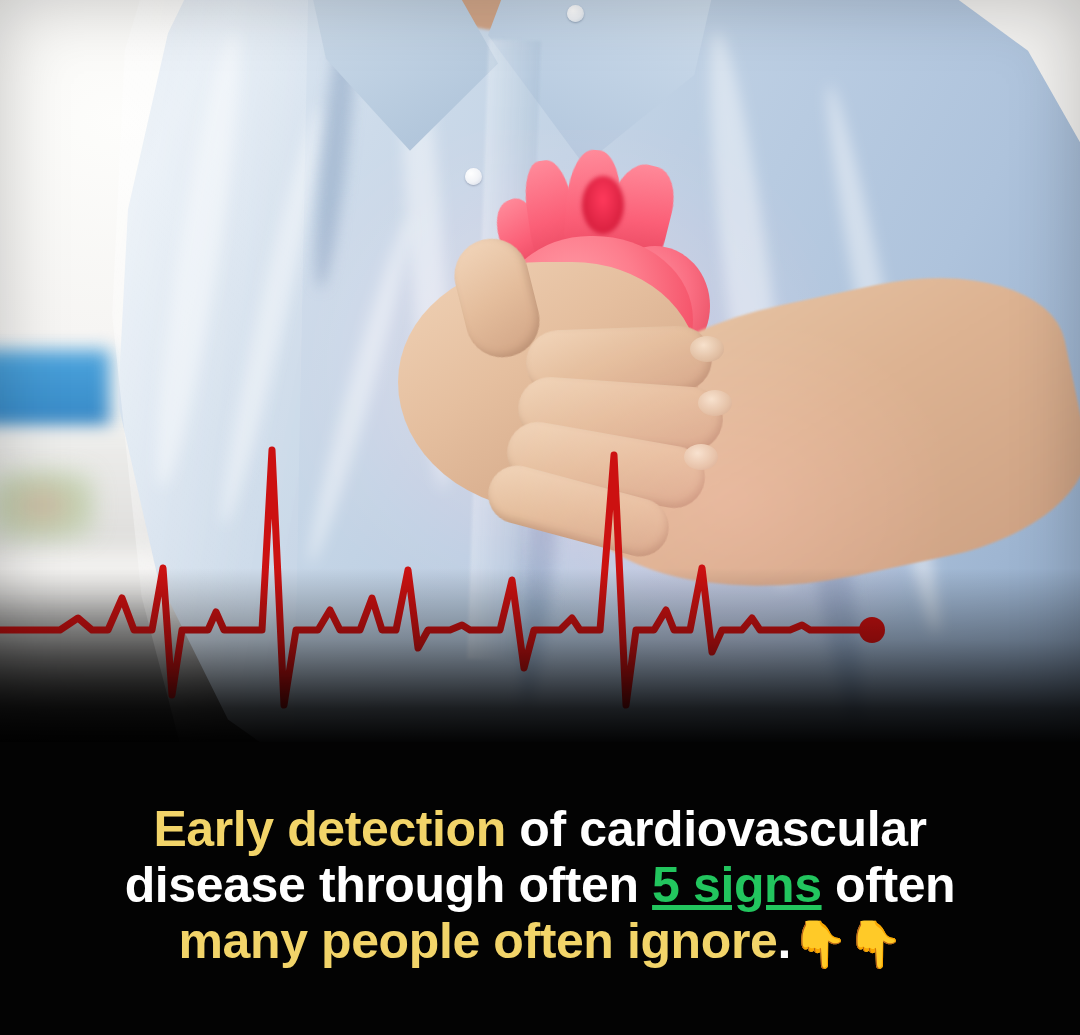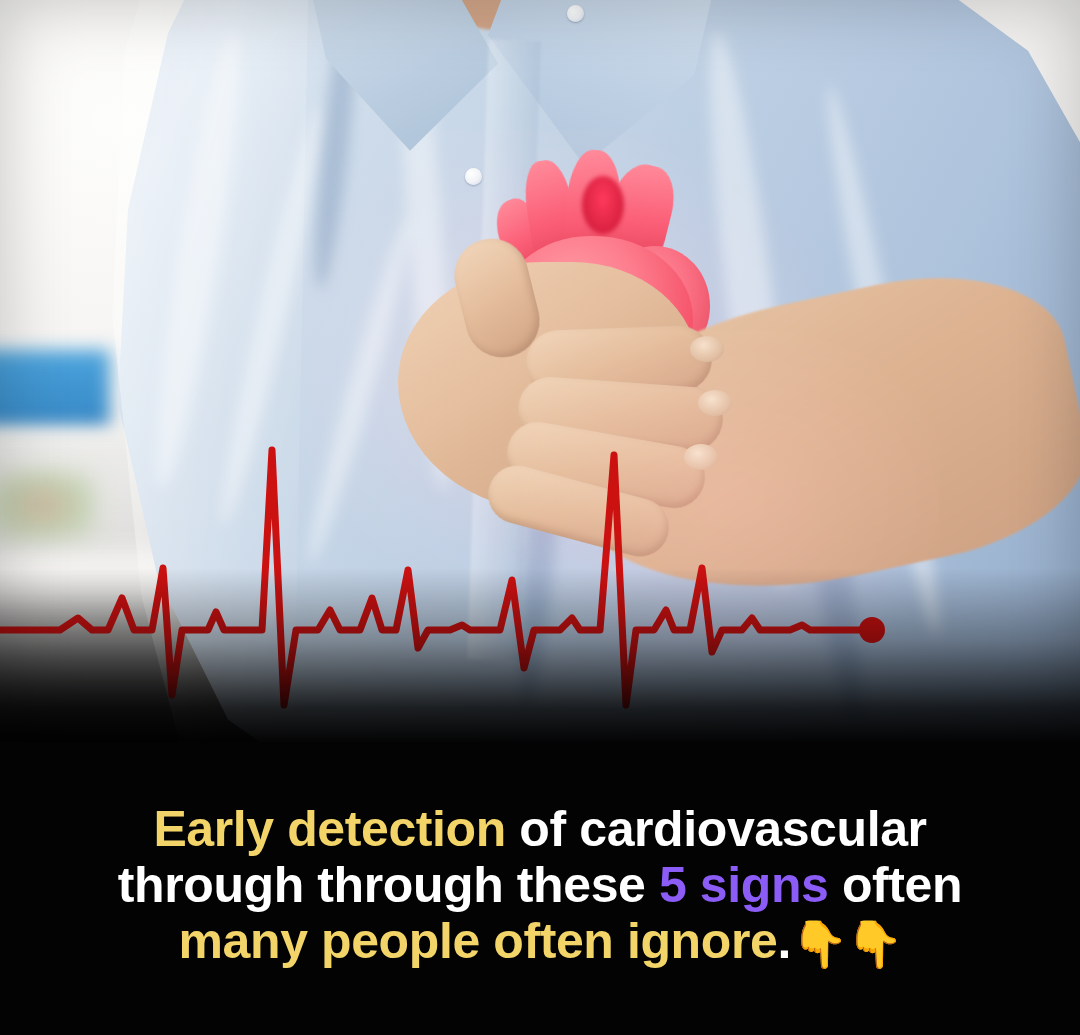--- a/index.html
+++ b/index.html
@@ -329,21 +329,21 @@
     font-size: 50px;
     font-weight: 700;
     line-height: 1.12;
     letter-spacing: -0.4px;
     white-space: nowrap;
   }
   .cap-line.l1 { margin-top: 6px; }
   .cap-line.l3 { margin-bottom: 12px; text-align: center; }
   .w { color: #ffffff; }
   .y { color: #f2d469; margin-top: 36px; }
-  .g { color: #8b5cf6; }
+  .g { color: #22c55e; text-decoration: underline; }
   .emoji {
     font-size: 46px;
     letter-spacing: -2px;
     vertical-align: -2px;
   }
 </style>
 </head>
 <body>
 
 <div id="poster">
@@ -415,18 +415,18 @@
     </svg>
 
     <div class="edge-vig"></div>
     <div class="photo-fade"></div>
   </div>
 
   <div class="caption">
 
     <div class="cap-line l1"><span class="y">Early detection </span><span class="w">of cardiovascular</span></div>
 
-    <div class="cap-line l2"><span class="w">through through these </span><span class="g">5 signs</span><span class="w"> often</span></div>
+    <div class="cap-line l2"><span class="w">disease through often </span><span class="g">5 signs</span><span class="w"> often</span></div>
 
     <div class="cap-line l3"><span class="y">many people often ignore</span><span class="w">.</span><span class="y emoji">👇👇</span></div>
 
   </div>
 </div>
 
 </body></html>

